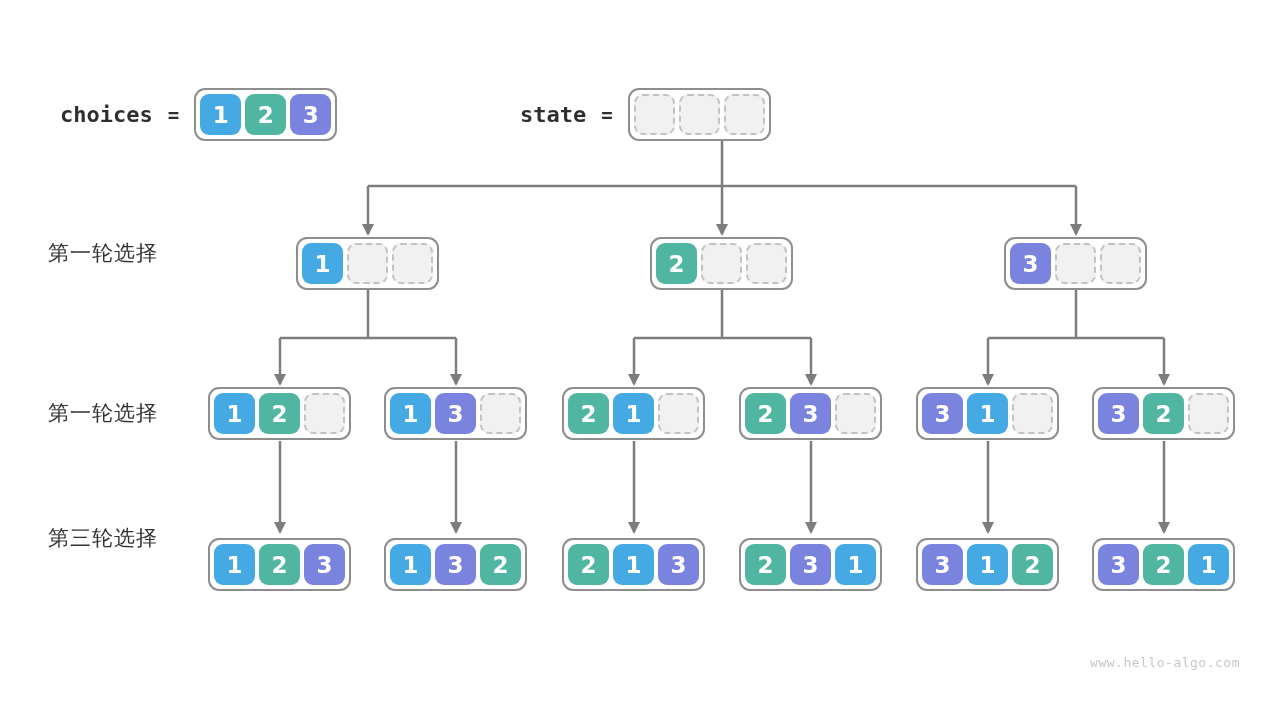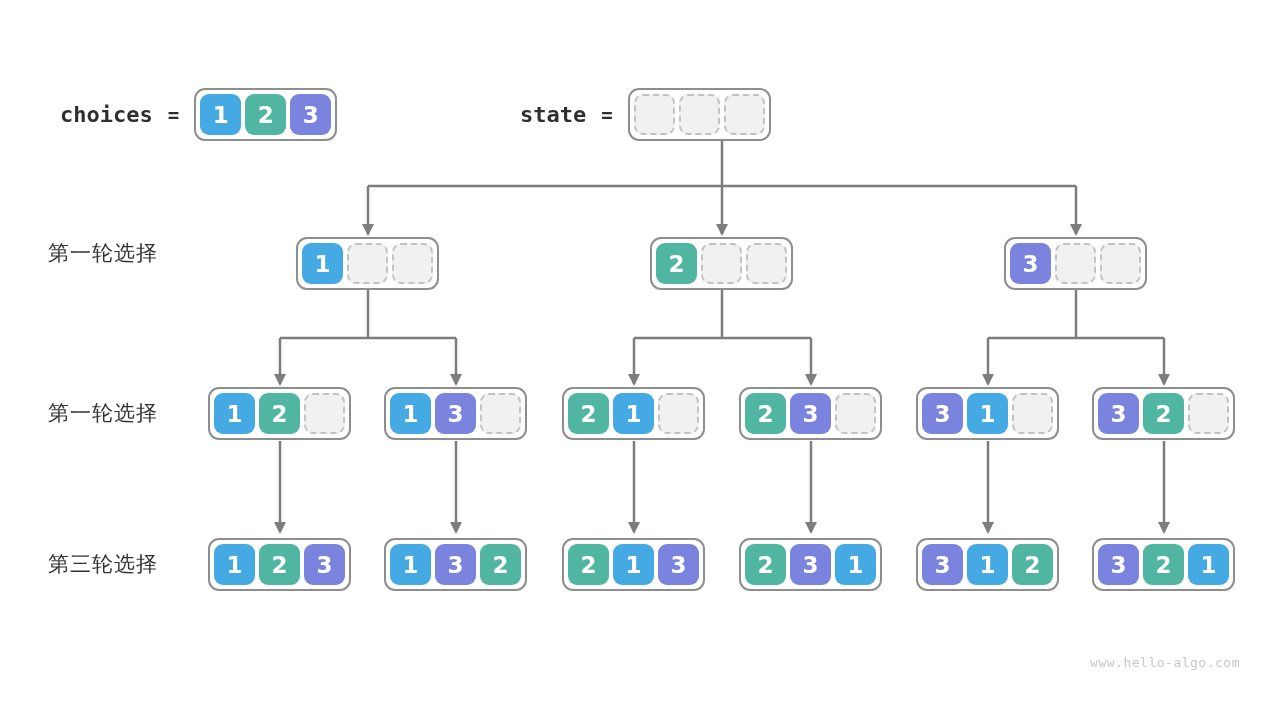--- a/index.html
+++ b/index.html
@@ -91,21 +91,21 @@
     <span class="hdr-eq">=</span>
     <div class="node">
         <div class="cell empty"></div>
         <div class="cell empty"></div>
         <div class="cell empty"></div>
       </div>
   </div>
 
   <div class="row-label" style="top:239px;">第一轮选择</div>
   <div class="row-label" style="top:399px;">第一轮选择</div>
-  <div class="row-label" style="top:550px;">第三轮选择</div>
+  <div class="row-label" style="top:524px;">第三轮选择</div>
 
   <div class="watermark">www.hello-algo.com</div>
 <div class="node abs" style="left: 296px; top: 237px;">
       <div class="cell filled" style="background: rgb(69, 169, 228);">1</div>
       <div class="cell empty"></div>
       <div class="cell empty"></div>
     </div>
     <div class="node abs" style="left: 650px; top: 237px;">
       <div class="cell filled" style="background: rgb(80, 182, 161);">2</div>
       <div class="cell empty"></div>

